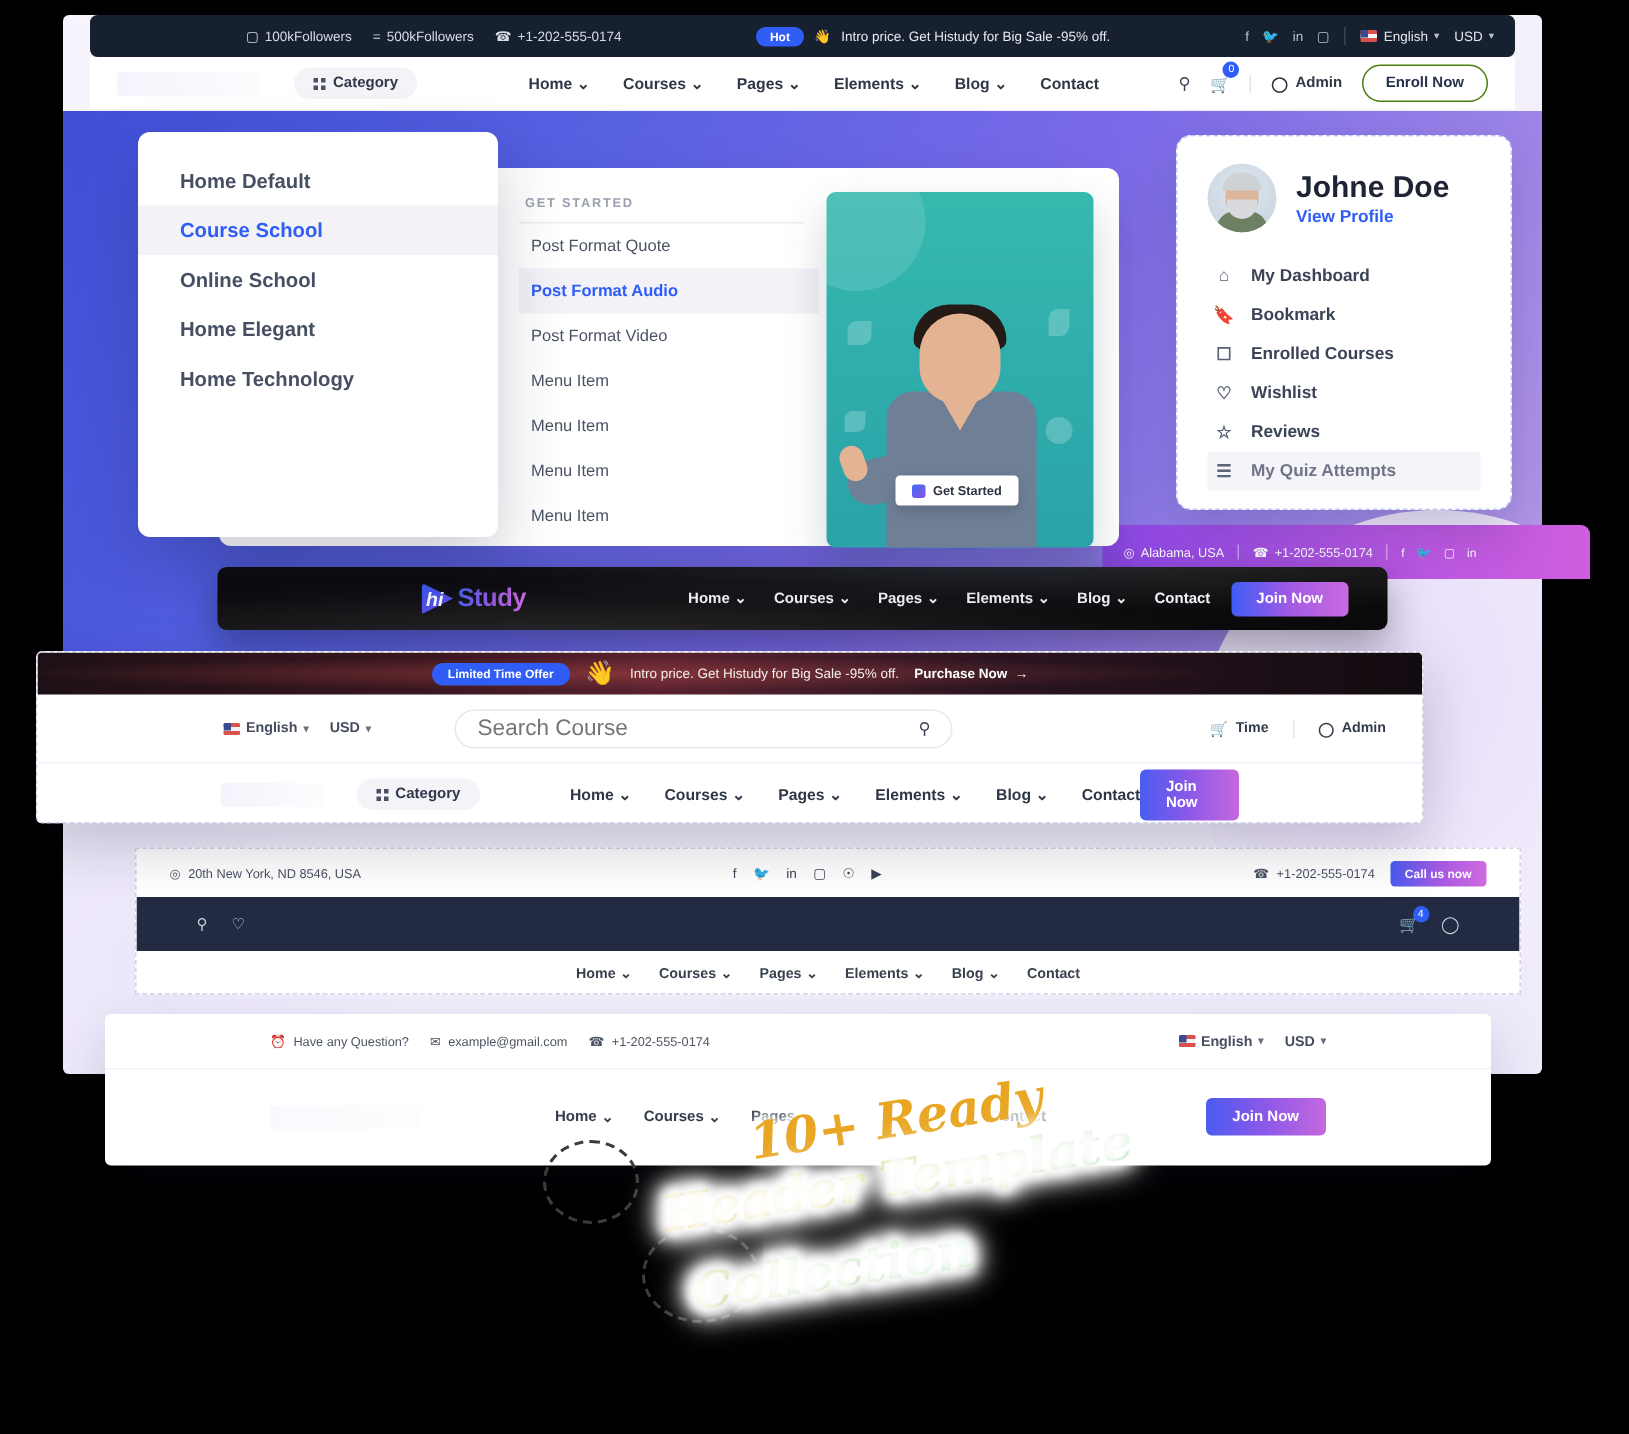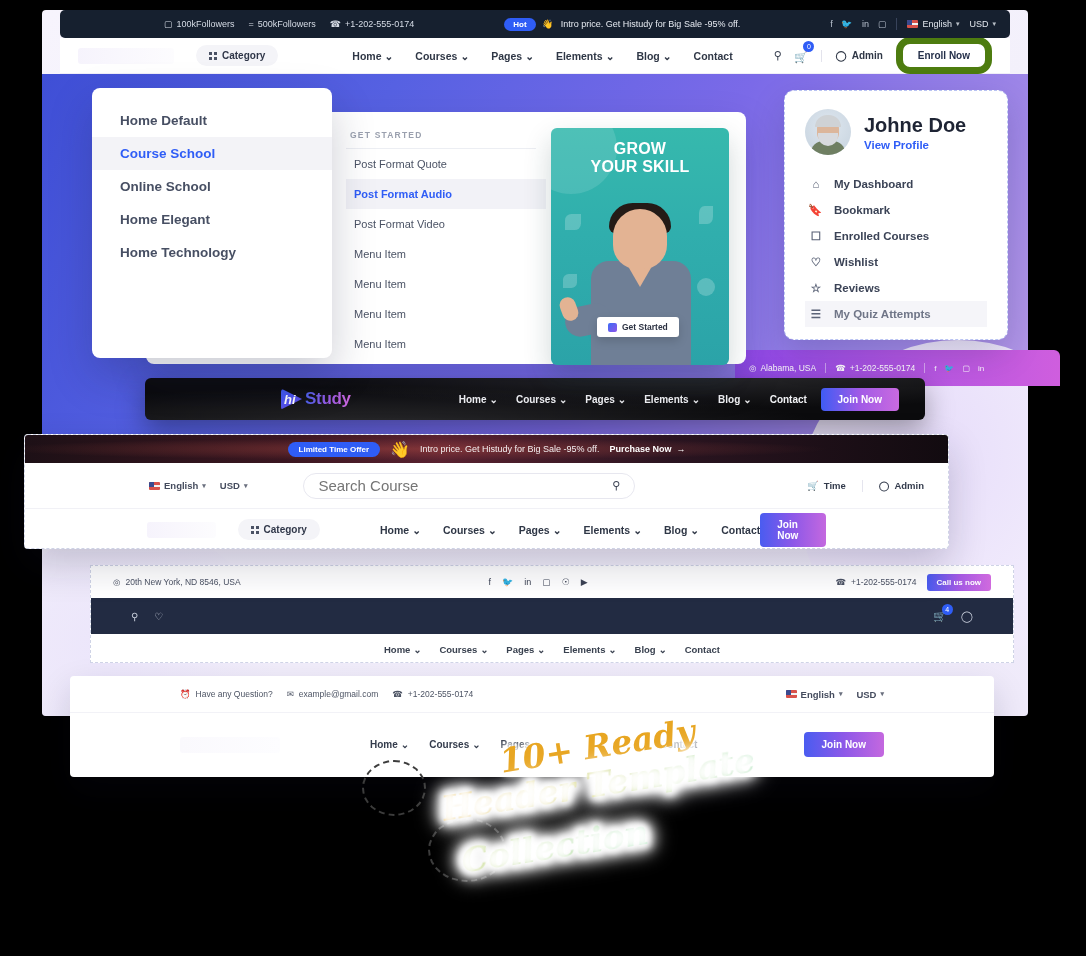--- a/index.html
+++ b/index.html
@@ -65,21 +65,21 @@
       linear-gradient(#4a5164,#4a5164) 0 5px/3px 3px no-repeat,
       linear-gradient(#4a5164,#4a5164) 5px 5px/3px 3px no-repeat; }
   .nav { display:flex; gap:22px; margin-left:74px; }
   .nav a { font-size:10.5px; color:#2f3746; text-decoration:none; font-weight:600; display:flex; gap:3px; align-items:center;}
   .head-right { margin-left:auto; display:flex; align-items:center; gap:13px; }
   .ic { color:#3a4252; font-size:11px; }
   .cart-wrap { position:relative; }
   .badge { position:absolute; top:-6px; right:-6px; background:#2f5df6; color:#fff;
      font-size:7px; border-radius:50%; width:11px; height:11px; display:flex;align-items:center;justify-content:center;}
   .admin { display:flex; align-items:center; gap:5px; font-size:10px; color:#2f3746; font-weight:600;}
-  .enroll-btn { border:7px solid #4d7c0f; color:#25304a; background:#fff; border-radius:14px;
+  .enroll-btn { border:1px solid #4d7c0f; color:#25304a; background:#fff; border-radius:14px;
      padding:6px 15px; font-size:10px; font-weight:700; }
 
   
   .dd-home {
     position:absolute; left:92px; top:88px; width:240px; height:270px; background:#fff;
     border-radius:8px; box-shadow:0 18px 44px rgba(22,27,60,.22); z-index:20; padding:16px 0;
   }
   .dd-item { padding:9px 28px; font-size:13.5px; color:#474f63; font-weight:600;}
   .dd-item.active { background:#f3f3f7; color:#2f5df6; }
 
@@ -350,24 +350,20 @@
       <div class="mega-item">Menu Item</div>
     </div>
   </div>
 
   <div class="promo">
     <div class="promo-circ"></div>
     <div class="leaf" style="left:14px;top:86px;width:16px;height:16px;"></div>
     <div class="leaf" style="right:16px;top:78px;width:14px;height:18px;"></div>
     <div class="leaf" style="left:12px;top:146px;width:14px;height:14px;"></div>
     <div class="leaf" style="right:14px;top:150px;width:18px;height:18px;border-radius:50%;"></div>
-    <div class="promo-h">
-      <div>GROW</div>
-      <div>YOUR SKILL</div>
-    </div>
     <div class="promo-person">
       <div class="pp-body"></div>
       <div class="pp-collar"></div>
       <div class="pp-hair"></div>
       <div class="pp-head"></div>
       <div class="pp-arm"></div>
       <div class="pp-thumb"></div>
     </div>
     <div class="promo-btn">
       <span class="pb-ic"></span>

